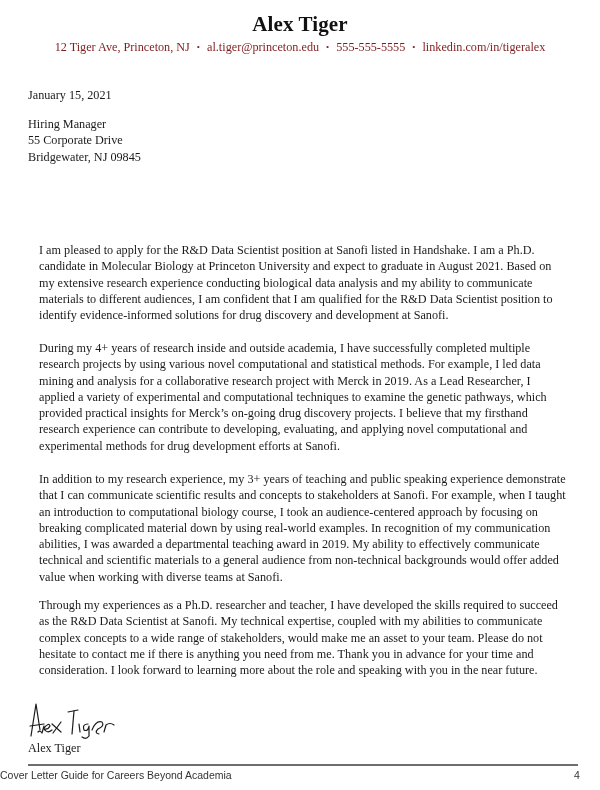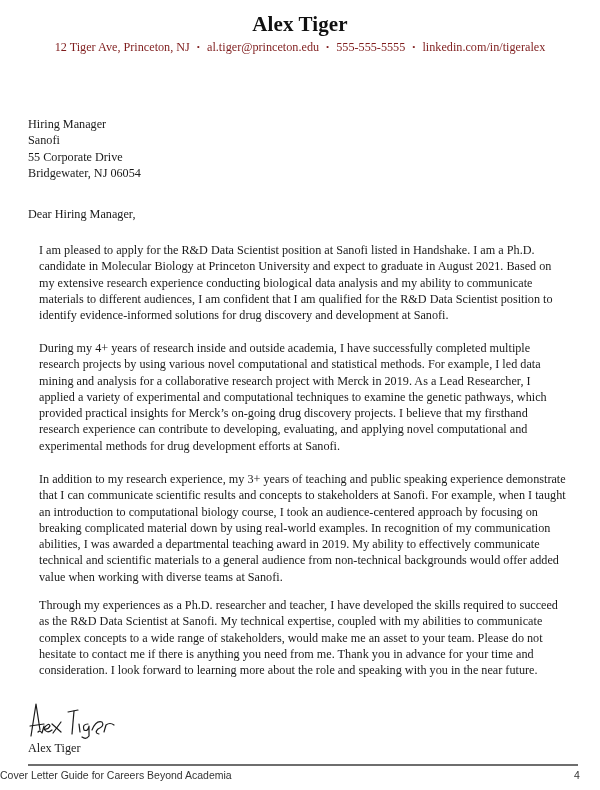--- a/index.html
+++ b/index.html
@@ -101,29 +101,28 @@
 <body>
 
 <div class="page">
 
   <div class="name">Alex Tiger</div>
 
   <div class="contact">
     <span>12 Tiger Ave, Princeton, NJ</span><span class="sep">•</span><span>al.tiger@princeton.edu</span><span class="sep">•</span><span>555-555-5555</span><span class="sep">•</span><span>linkedin.com/in/tigeralex</span>
   </div>
 
+  <div class="body-text date">January 15, 2021</div>
 
   <div class="body-text recipient">
     <div>Hiring Manager</div>
-    <div>Sanofi</div>
     <div>55 Corporate Drive</div>
-    <div>Bridgewater, NJ 06054</div>
+    <div>Bridgewater, NJ 09845</div>
   </div>
 
-  <div class="body-text salutation">Dear Hiring Manager,</div>
 
   <div class="body-text p1">
     <p>I am pleased to apply for the R&amp;D Data Scientist position at Sanofi listed in Handshake. I am a Ph.D. candidate in Molecular Biology at Princeton University and expect to graduate in August 2021. Based on my extensive research experience conducting biological data analysis and my ability to communicate materials to different audiences, I am confident that I am qualified for the R&amp;D Data Scientist position to identify evidence-informed solutions for drug discovery and development at Sanofi.</p>
   </div>
   <div class="body-text p2">
     <p>During my 4+ years of research inside and outside academia, I have successfully completed multiple research projects by using various novel computational and statistical methods. For example, I led data mining and analysis for a collaborative research project with Merck in 2019. As a Lead Researcher, I applied a variety of experimental and computational techniques to examine the genetic pathways, which provided practical insights for Merck’s on-going drug discovery projects. I believe that my firsthand research experience can contribute to developing, evaluating, and applying novel computational and experimental methods for drug development efforts at Sanofi.</p>
   </div>
   <div class="body-text p3">
     <p>In addition to my research experience, my 3+ years of teaching and public speaking experience demonstrate that I can communicate scientific results and concepts to stakeholders at Sanofi. For example, when I taught an introduction to computational biology course, I took an audience-centered approach by focusing on breaking complicated material down by using real-world examples. In recognition of my communication abilities, I was awarded a departmental teaching award in 2019. My ability to effectively communicate technical and scientific materials to a general audience from non-technical backgrounds would offer added value when working with diverse teams at Sanofi.</p>
   </div>

